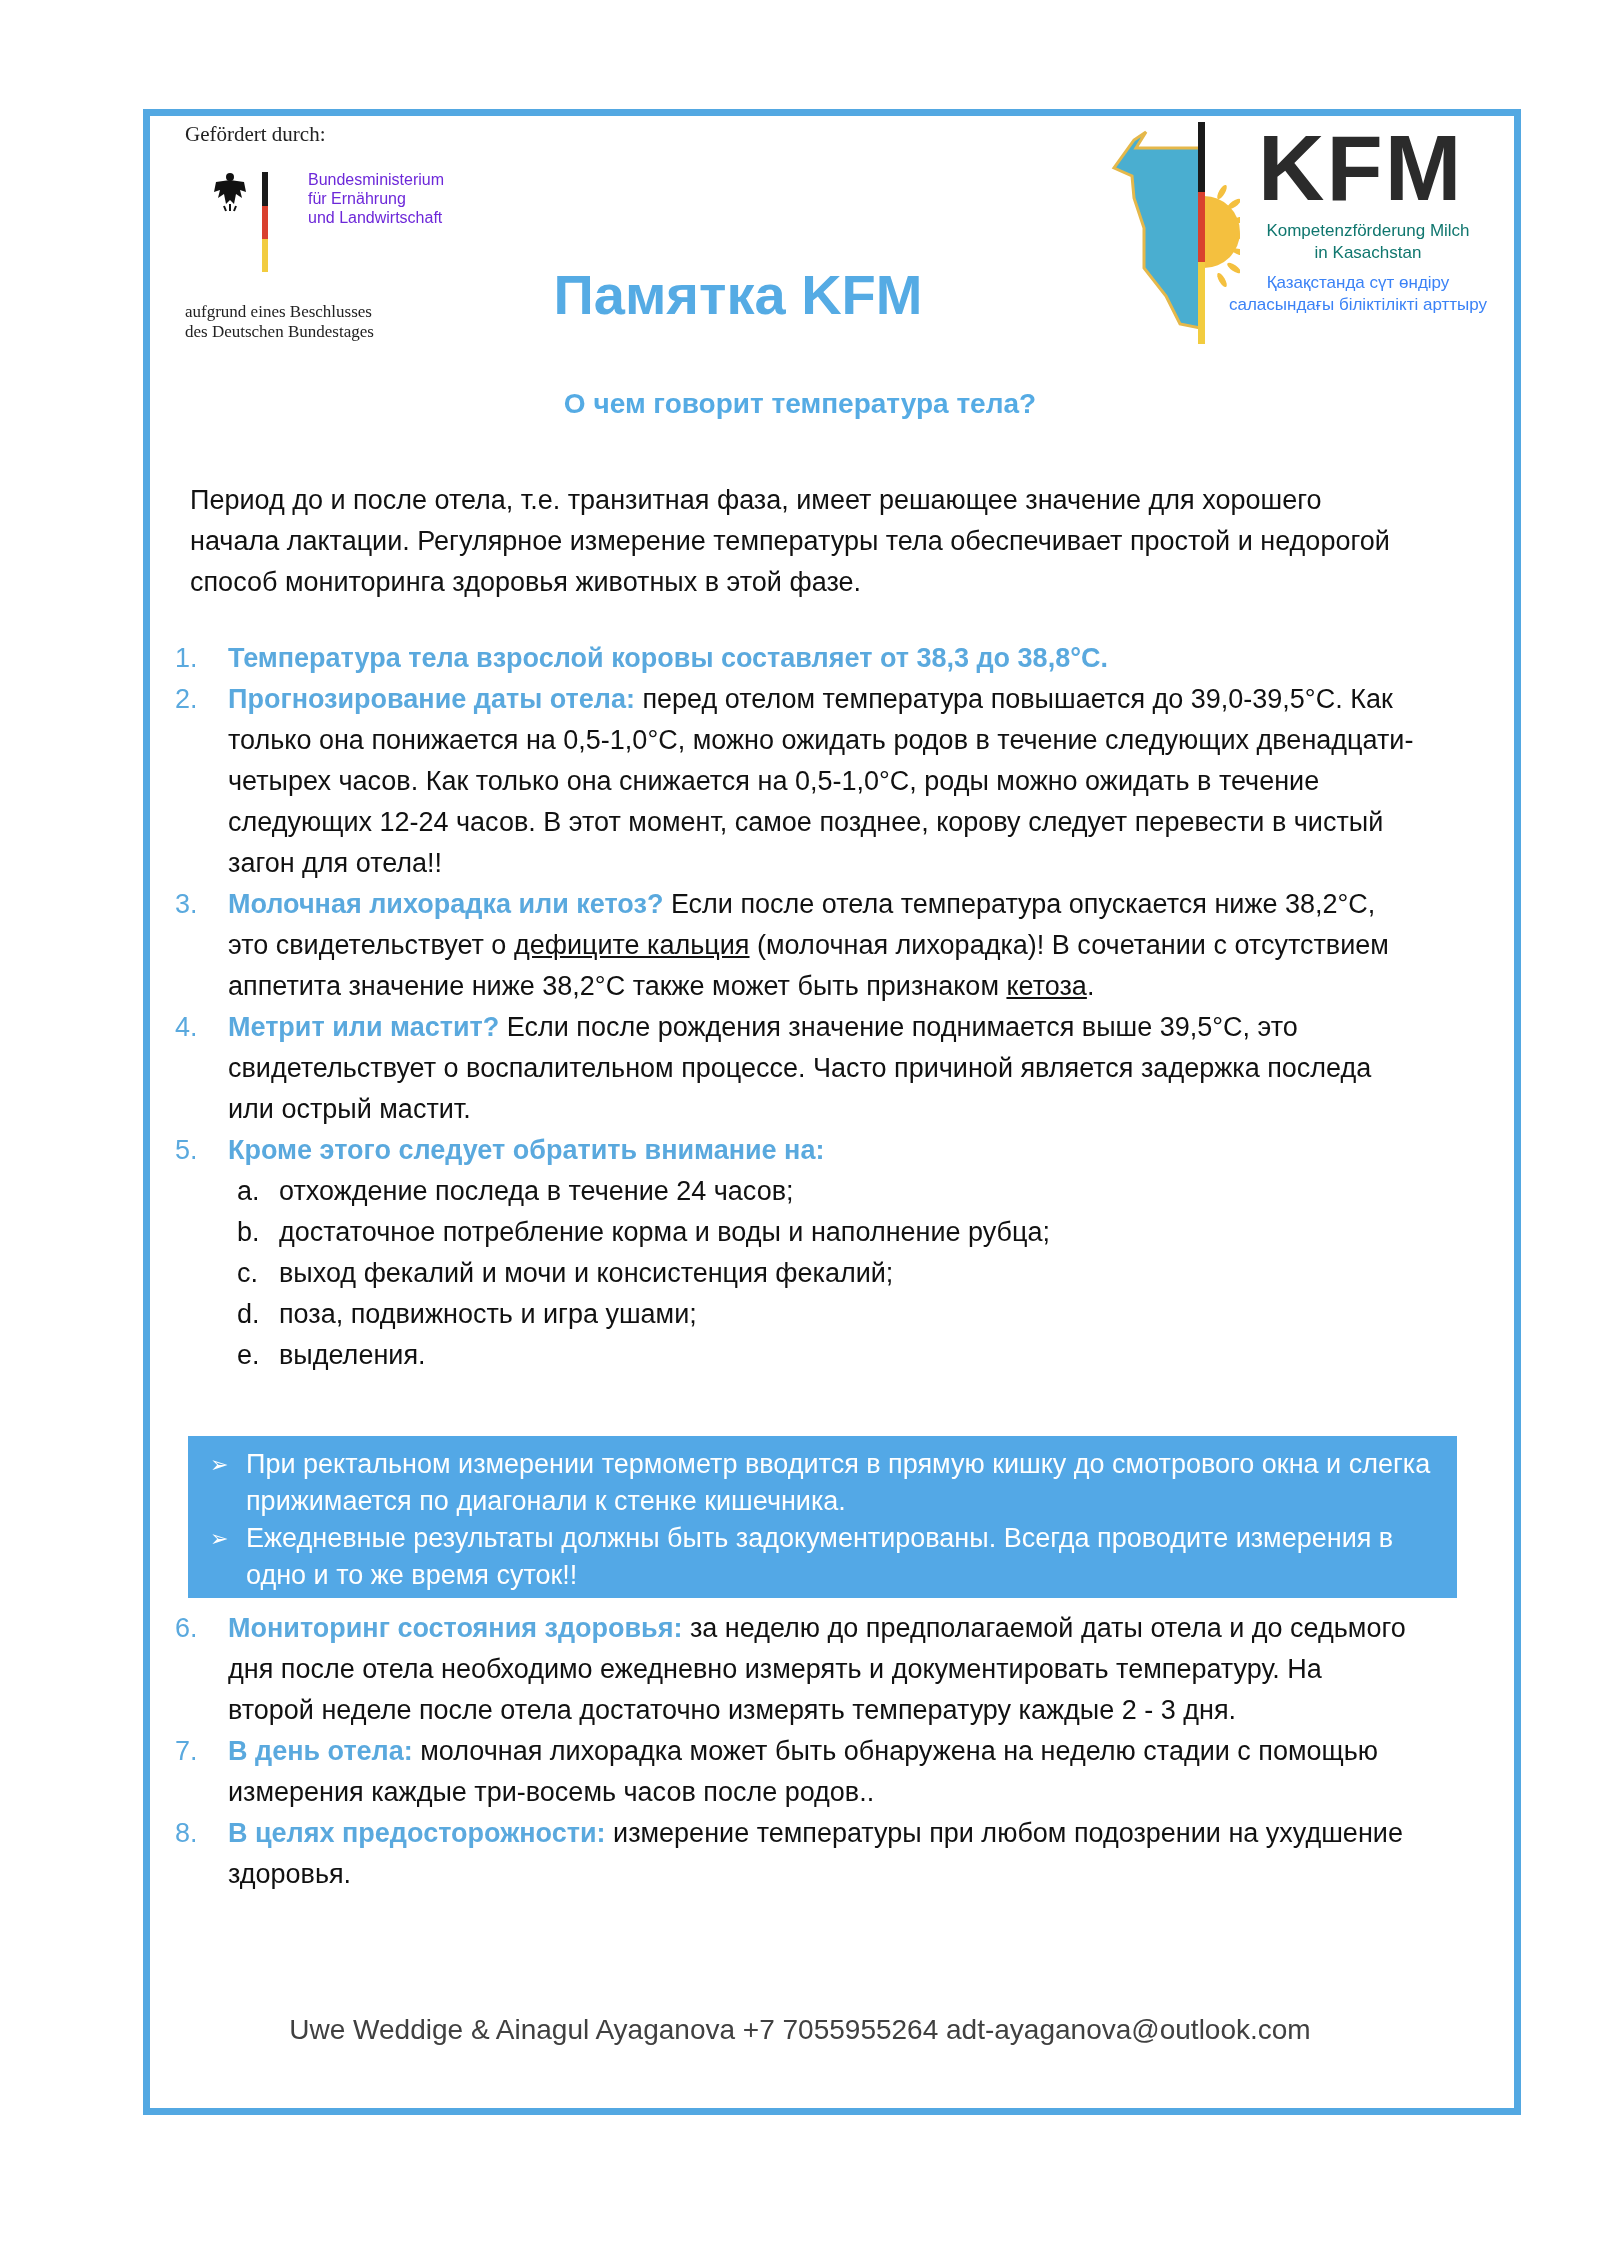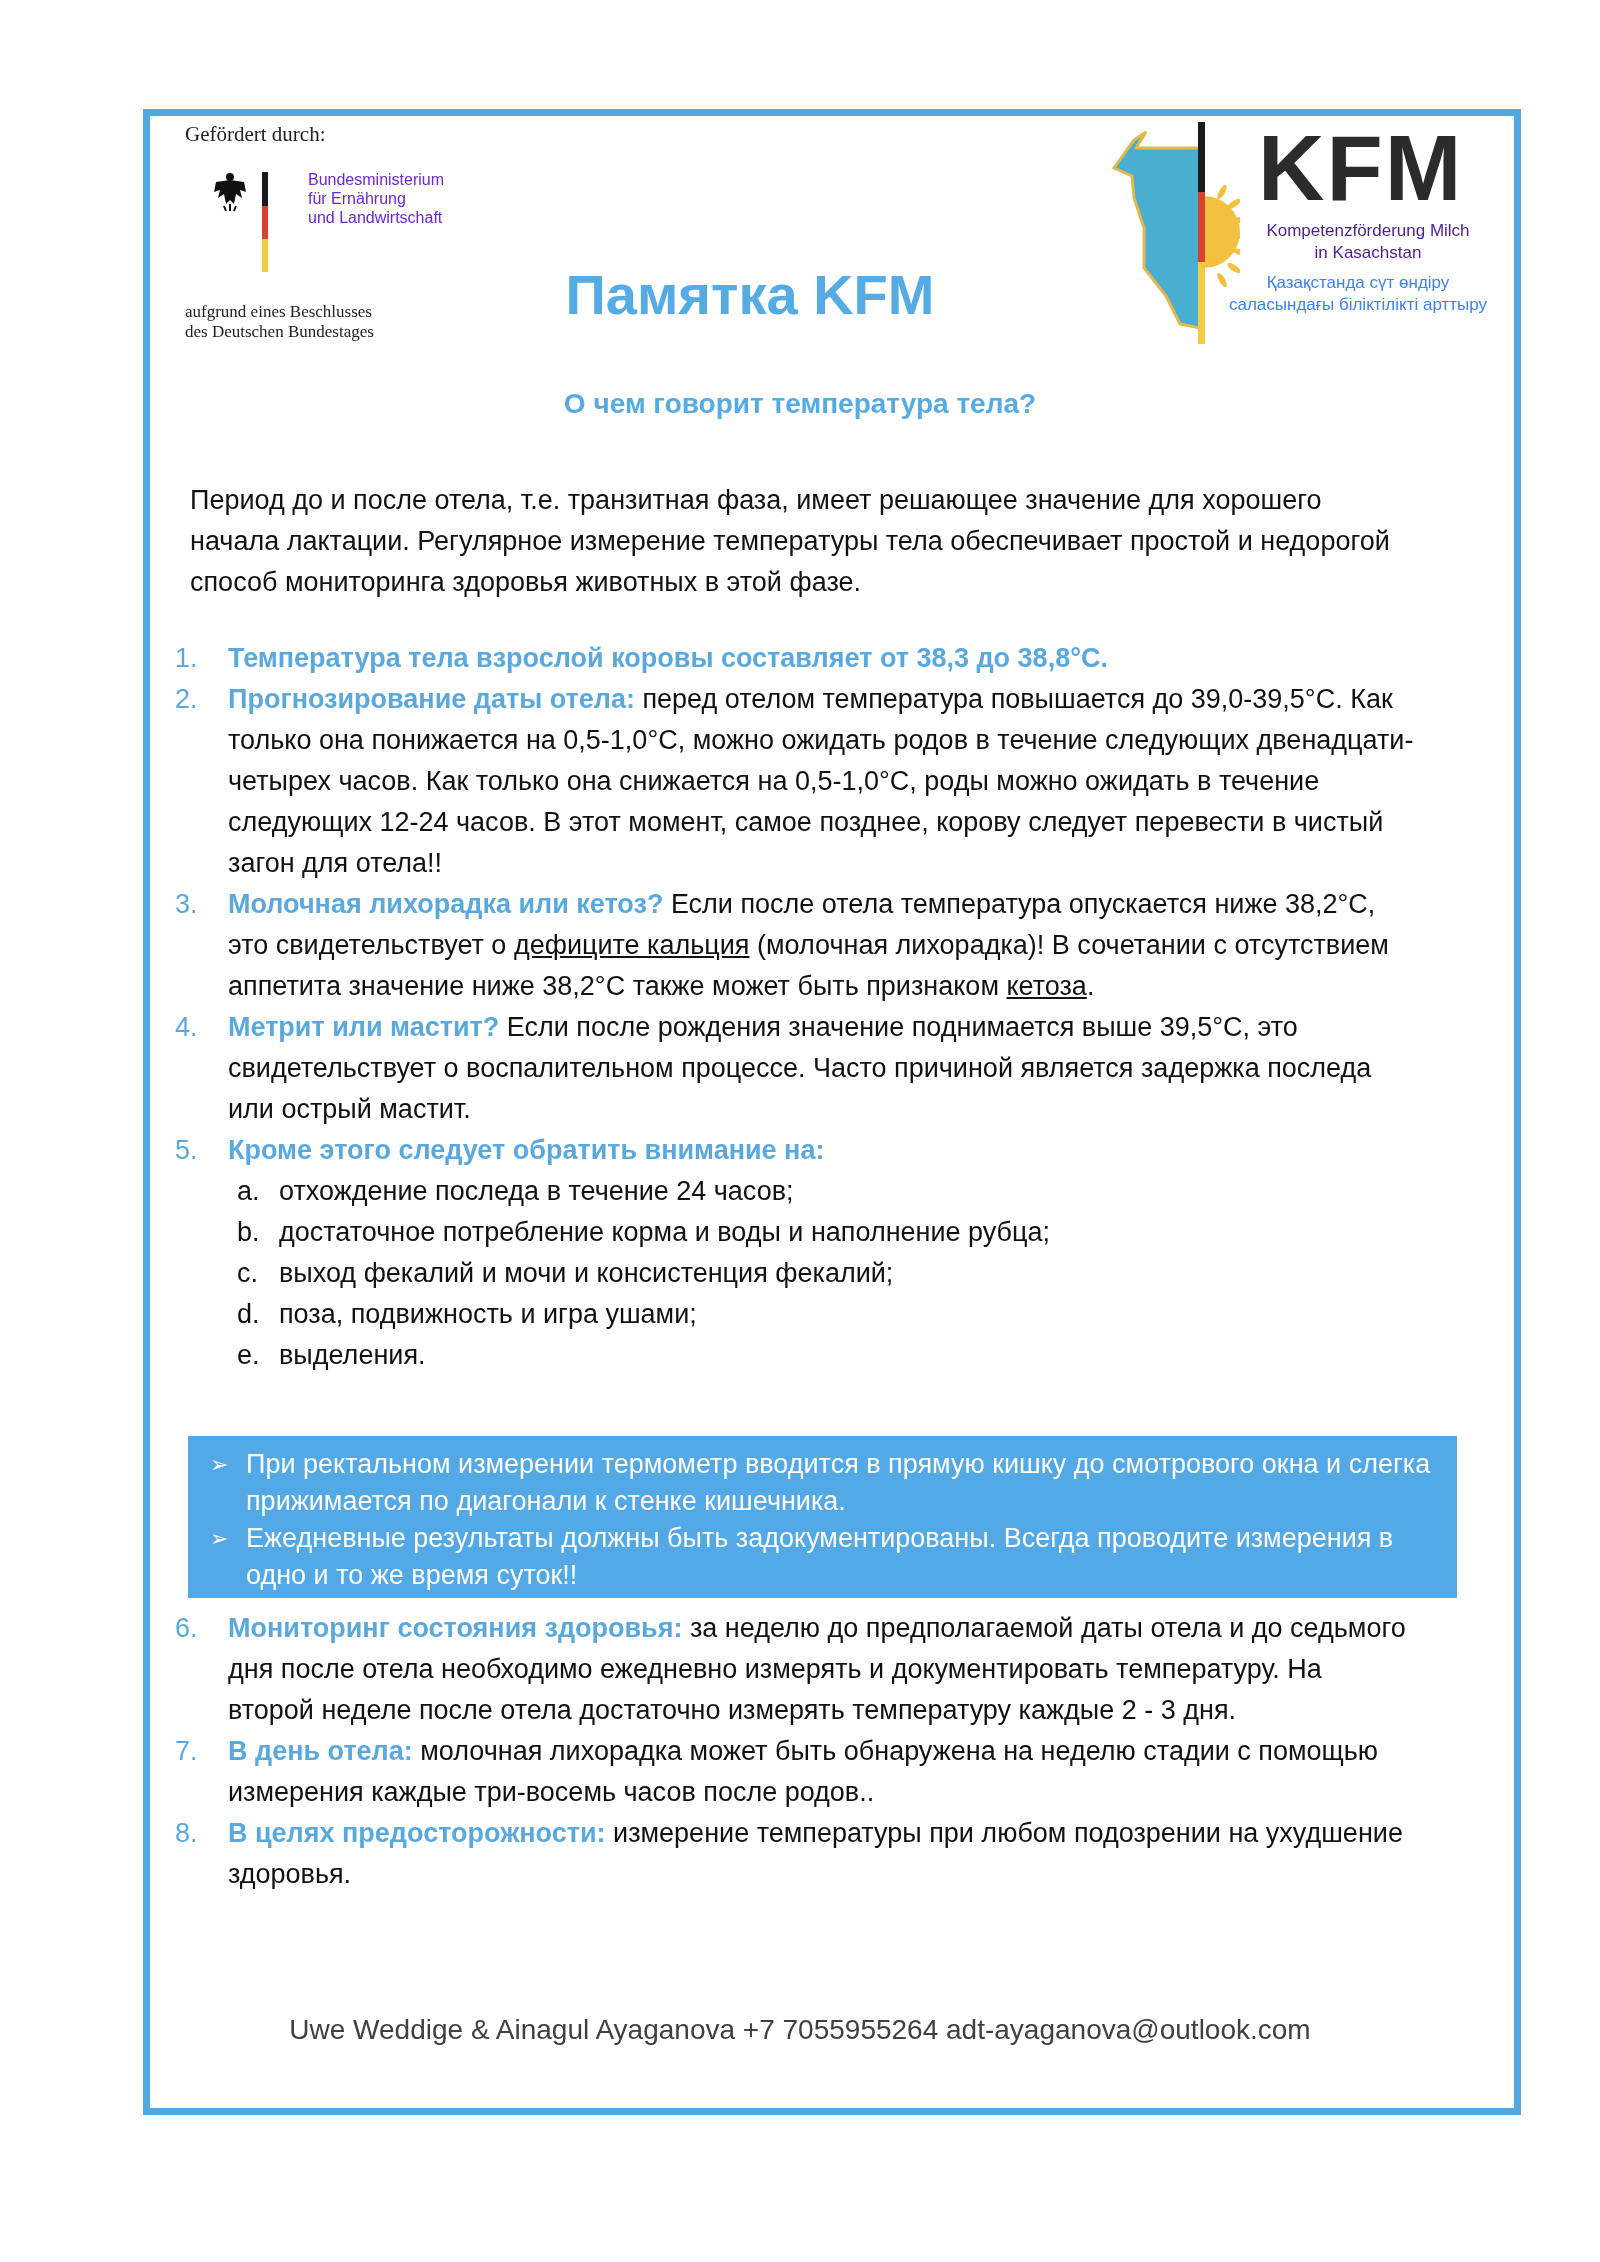--- a/index.html
+++ b/index.html
@@ -17,25 +17,25 @@
   .funded-by { left: 185px; top: 122px; font-family: "Liberation Serif", serif; font-size: 21px; color: #222; }
   .eagle { left: 212px; top: 170px; width: 36px; height: 42px; }
   .flag-bar { left: 262px; top: 172px; width: 6px; height: 100px; }
   .flag-bar div { width: 6px; }
   .ministry { left: 280px; top: 170px; font-size: 16px; line-height: 19px; color: #6d28d9; margin-left: 28px; }
   .resolution { left: 185px; top: 302px; font-family: "Liberation Serif", serif; font-size: 17px; line-height: 20px; color: #222; }
 
   
   .kfm-graphic { left: 1110px; top: 118px; width: 130px; height: 230px; }
   .kfm-title { left: 1258px; top: 118px; font-size: 92px; font-weight: bold; color: #2b2b2b; letter-spacing: 2px; line-height: 100px; }
-  .kfm-sub-de { left: 1238px; top: 220px; width: 260px; text-align: center; font-size: 17px; line-height: 22px; color: #4c1d95; }
+  .kfm-sub-de { left: 1238px; top: 220px; width: 260px; text-align: center; font-size: 17px; line-height: 22px; color: #0f766e; }
   .kfm-sub-kz { left: 1208px; top: 272px; width: 300px; text-align: center; font-size: 17px; line-height: 22px; color: #3b82f6; }
 
   
-  .main-title { left: 0; width: 1476px; top: 262px; text-align: center; font-size: 56px; font-weight: bold; color: #55abe4; padding-left: 12px; }
+  .main-title { left: 0; width: 1476px; top: 262px; text-align: center; font-size: 56px; font-weight: bold; color: #55abe4; }
   .subtitle { left: 0; width: 1600px; top: 388px; text-align: center; font-size: 28px; font-weight: bold; color: #55abe4; }
 
   
   .intro { left: 190px; top: 480px; width: 1220px; font-size: 27px; line-height: 41px; color: #111; }
   .list { left: 175px; top: 638px; width: 1240px; font-size: 27px; line-height: 41px; }
   .item { display: flex; }
   .num { width: 53px; flex: none; color: #5aa9de; }
   .lead { color: #5aa9de; font-weight: bold; }
   .txt { flex: 1; }
   .u { text-decoration: underline; }

